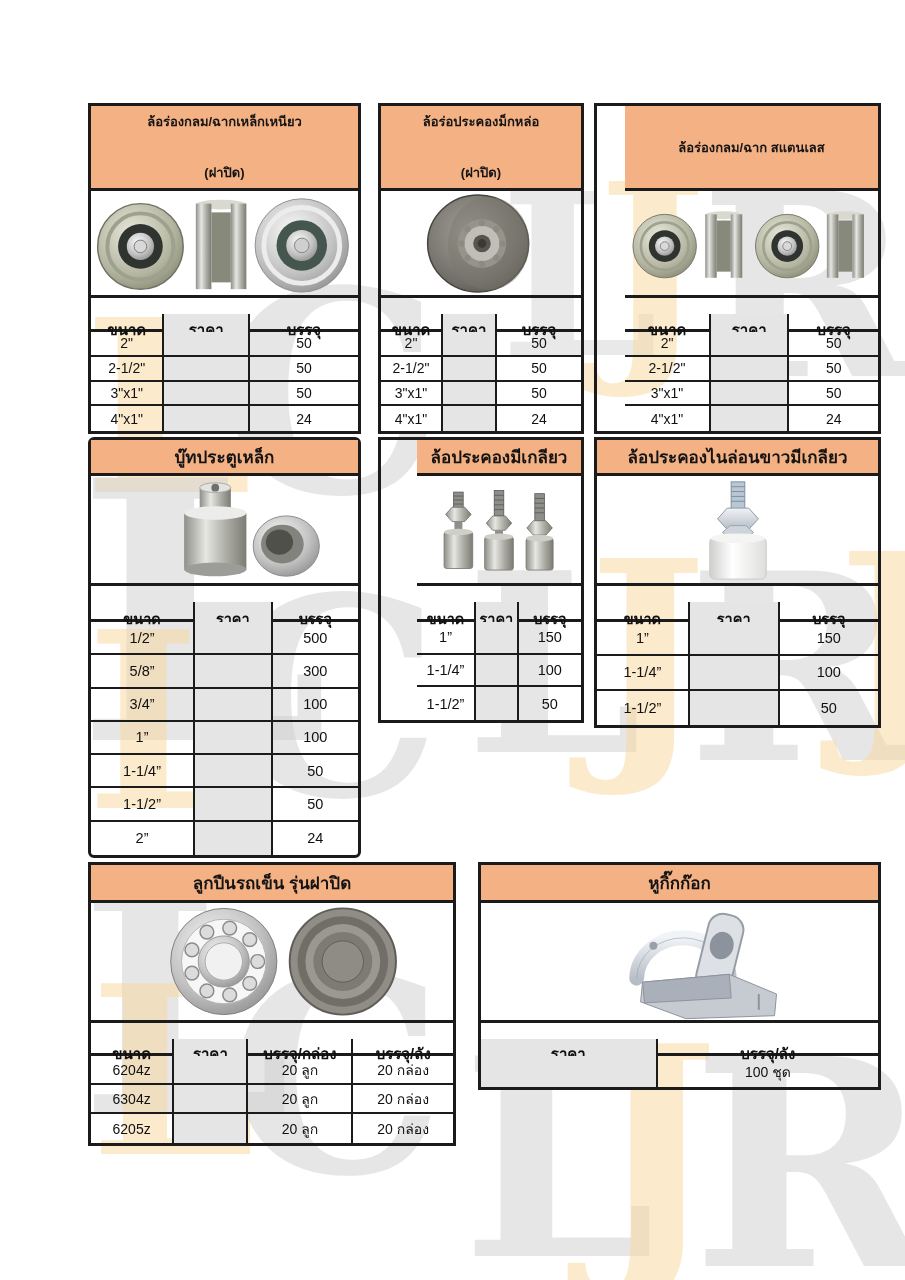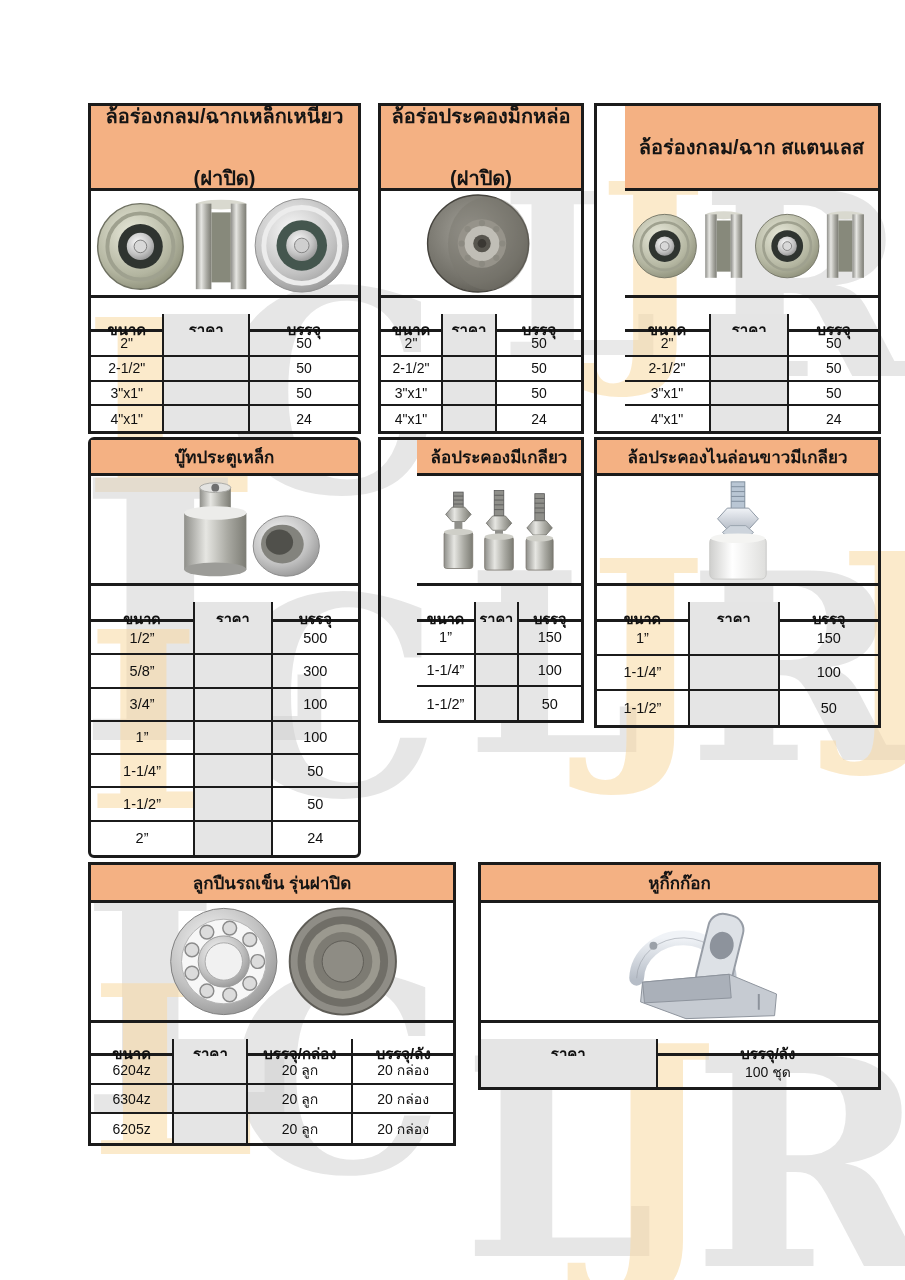--- a/index.html
+++ b/index.html
@@ -54,21 +54,21 @@
     display: flex; align-items: center; justify-content: center;
     border-right: 2px solid #1b1b1b;
     border-bottom: 2px solid #1b1b1b;
     font-size: 14px; color: #101010;
     white-space: nowrap;
   }
   .td:last-child { border-right: none; }
   .tbody .tr:last-child .td { border-bottom: none; }
   .shaded { background: #e5e5e5; }
   
-  .row1 .title { height: 85px; font-size: 20px; gap: 30px; }
+  .row1 .title { height: 85px; font-size: 13px; gap: 30px; }
   .row1 .photo { height: 107px; }
   .row1 .thead { height: 34px; }
   .row2 .title { height: 36px; font-size: 17px; }
   .row2 .photo { height: 110px; }
   .row2 .thead { height: 36px; }
   .row2 .td { font-size: 14.5px; }
   .row3 .title { height: 38px; font-size: 17px; }
   .row3 .photo { height: 120px; }
   .row3 .thead { height: 33px; }
 </style>

